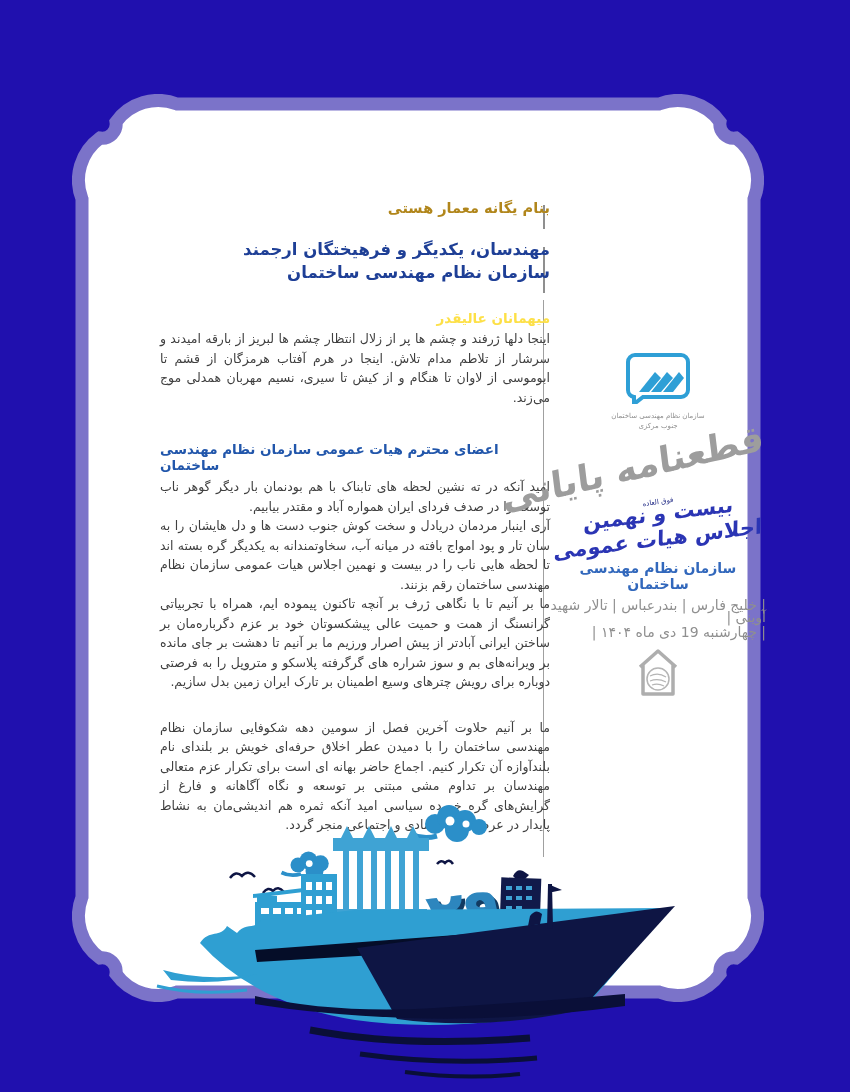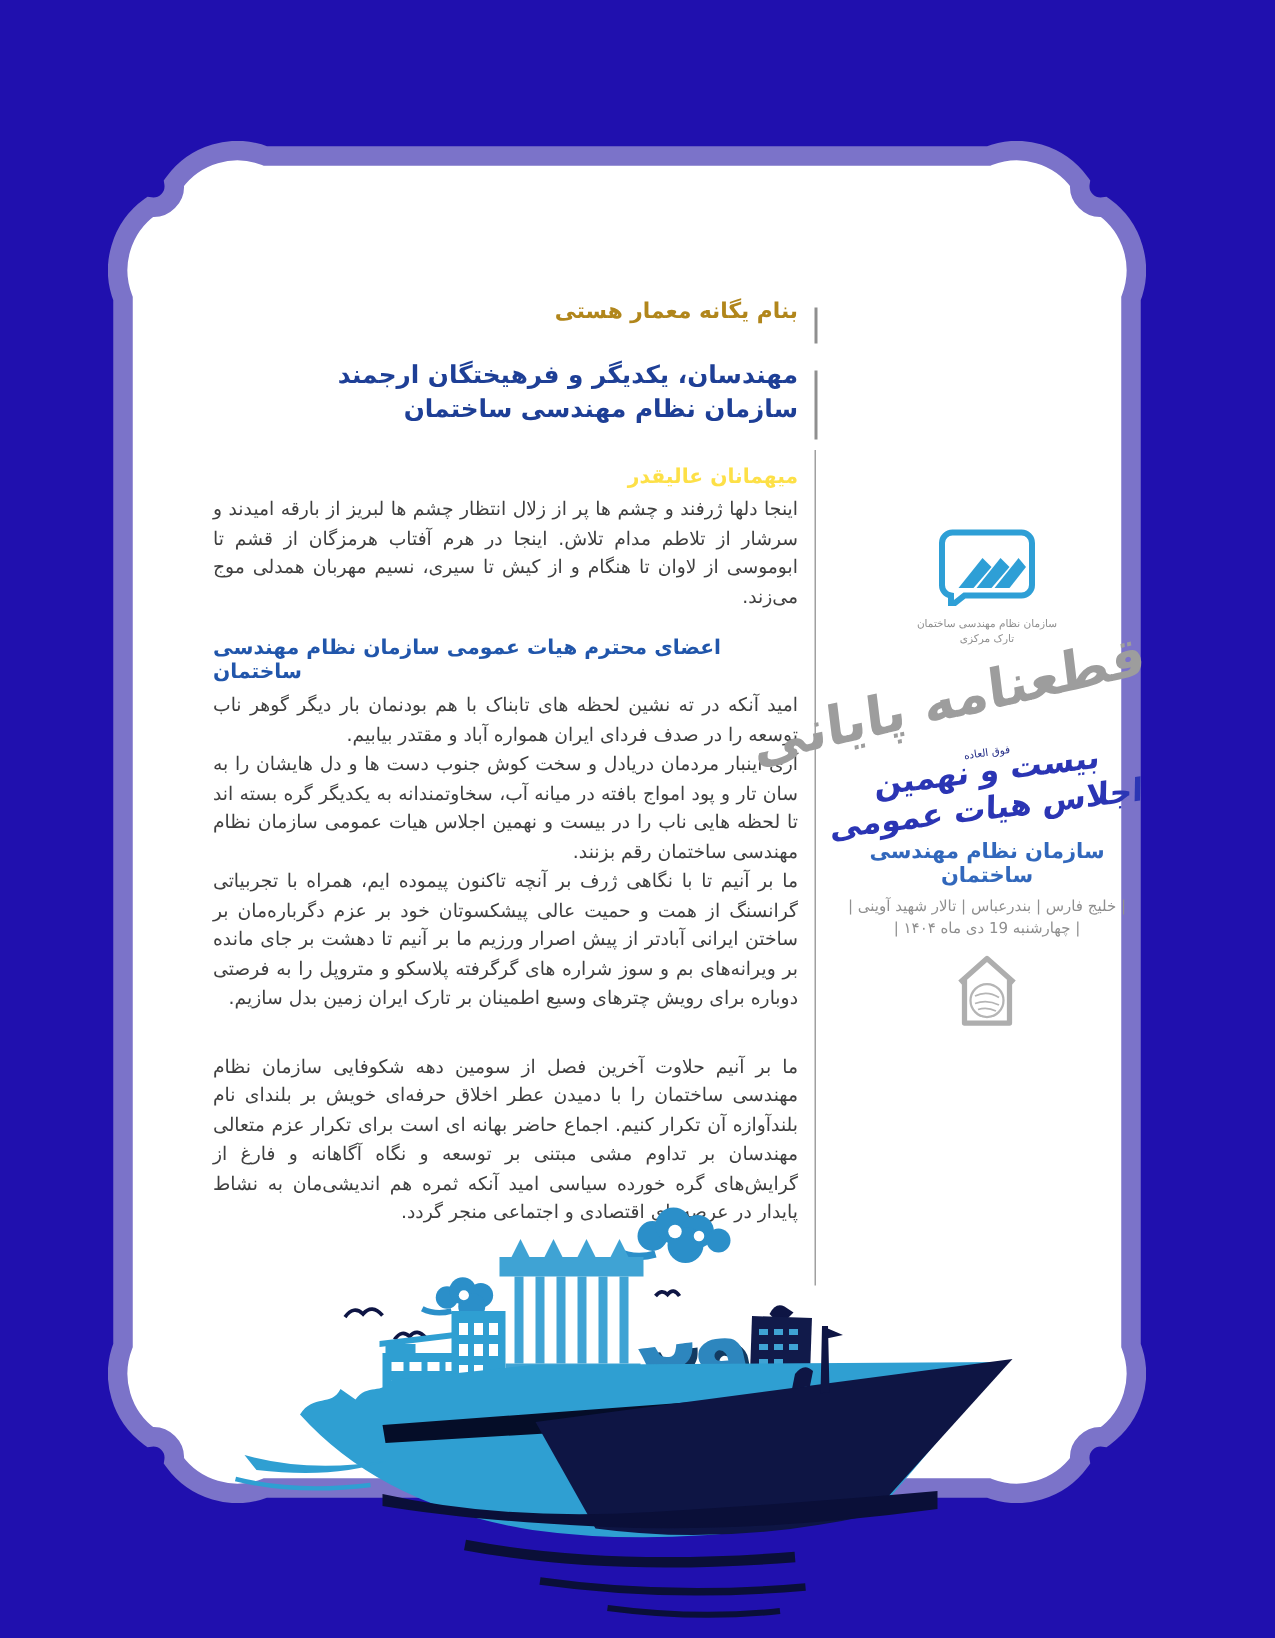--- a/index.html
+++ b/index.html
@@ -6,21 +6,21 @@
   .page{
     position:relative;width:850px;height:1092px;overflow:hidden;
     background:#2010ae;
     font-family:"DejaVu Sans",sans-serif;
   }
   .layer{position:absolute;}
   
   .card-svg{left:72px;top:94px;}
   
   .letter-col{
-    left:142px;top:200px;width:390px;
+    left:160px;top:200px;width:390px;
     direction:rtl;color:#404040;
   }
   .invocation{
     color:#b1861b;font-size:14.5px;font-weight:bold;margin:0 0 22px 0;
     text-align:right;
   }
   .addressee{
     color:#1e3f96;font-size:16.5px;font-weight:bold;line-height:23px;
     margin:0 0 26px 0;text-align:right;
   }
@@ -28,21 +28,21 @@
     color:#fde047;font-size:13.5px;font-weight:bold;margin:0 0 3px 0;
     text-align:right;
   }
   .blue-heading{
     color:#2156ab;font-size:13.5px;font-weight:bold;margin:0 0 4px 0;
     text-align:left;
   }
   .para{
     font-size:12.5px;line-height:19.5px;text-align:justify;margin:0;
   }
-  .para.gap-after{margin-bottom:17px;}
+  .para.gap-after{margin-bottom:34px;}
   .para.big-gap-after{margin-bottom:26px;}
   
   .vr{background:#8f8f8f;width:2px;left:543px;}
   .vr-1{top:205px;height:24px;}
   .vr-2{top:247px;height:46px;}
   .vr-long{top:300px;height:557px;width:1px;background:#a0a0a0;}
   
   .event-panel{
     left:550px;top:352px;width:216px;text-align:center;direction:rtl;
   }
@@ -60,21 +60,21 @@
     transform:rotate(-8deg);
   }
   .session-title{
     color:#2b35b4;font-size:21px;font-weight:bold;line-height:25px;
     transform:rotate(-7deg) skewX(-8deg);transform-origin:center;
   }
   .org-name{
     color:#3268bc;font-size:14px;font-weight:bold;margin-top:8px;
   }
   .meta-line{
-    color:#8f8f8f;font-size:10px;line-height:12px;margin-top:3px;
+    color:#8f8f8f;font-size:14px;line-height:12px;margin-top:3px;text-align:right;
   }
   .meta-line.first{margin-top:7px;}
   .house-wrap{margin-top:8px;}
   
   .ship-svg{left:105px;top:798px;}
 </style>
 </head>
 <body>
 
 <div class="page">
@@ -113,21 +113,21 @@
   <div class="layer event-panel">
 
     <svg width="66" height="52" viewBox="0 0 66 52">
       <path d="M10 3 h46 a7 7 0 0 1 7 7 v28 a7 7 0 0 1 -7 7 h-38 l-9 7 v-7 a7 7 0 0 1 -6 -7 V10 a7 7 0 0 1 7 -7 Z" fill="#ffffff" stroke="#2e9fd6" stroke-width="4"></path>
       <path d="M14 40 L30 20 L36 26 L24 40 Z" fill="#2e9fd6"></path>
       <path d="M26 40 L42 20 L48 26 L36 40 Z" fill="#2e9fd6"></path>
       <path d="M38 40 L54 20 L59 26 L48 40 Z" fill="#2e9fd6"></path>
     </svg>
     <div class="logo-caption">
       <span>سازمان نظام مهندسی ساختمان</span><br>
-      <span>تارک مرکزی</span>
+      <span>جنوب مرکزی</span>
     </div>
 
     <div class="resolution-title">قطعنامه پایانی</div>
 
     <div class="session-note">فوق العاده</div>
     <div class="session-title">بیست و نهمین اجلاس هیات عمومی</div>
 
     <div class="org-name">سازمان نظام مهندسی ساختمان</div>
     <div class="meta-line first">| خلیج فارس | بندرعباس | تالار شهید آوینی |</div>
     <div class="meta-line">| چهارشنبه 19 دی ماه ۱۴۰۴ |</div>

